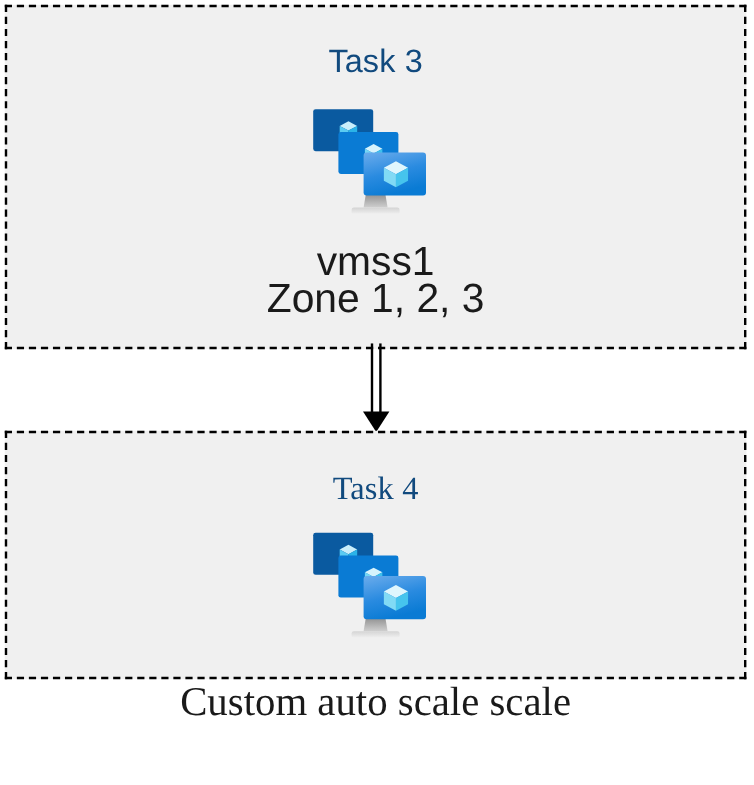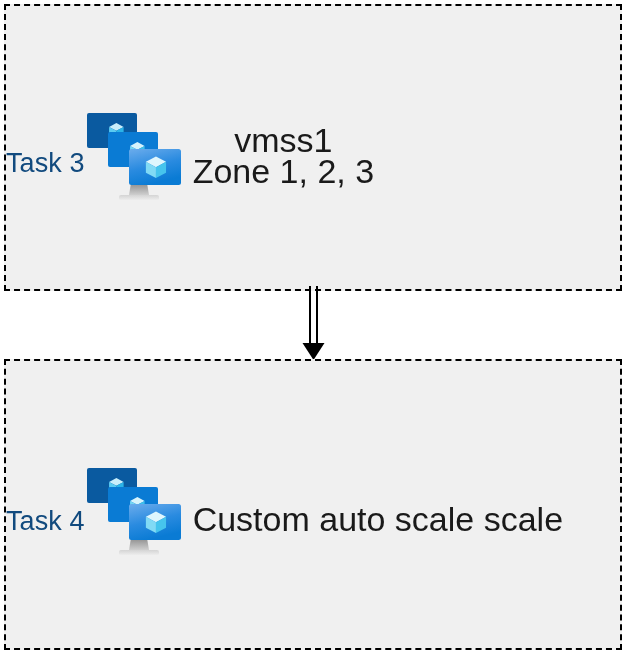--- a/index.html
+++ b/index.html
@@ -22,36 +22,37 @@
     height: 654px;
   }
 
   
   .task-box {
     position: absolute;
     box-sizing: border-box;
     background: #f0f0f0;
     border: 2px dashed #000000;
     display: flex;
-    flex-direction: row;
+    flex-direction: column;
     align-items: center;
   }
 
   #box-task3 {
     left: 4px;
     top: 4px;
     width: 618px;
     height: 287px;
   }
 
   #box-task4 {
     left: 4px;
     top: 359px;
     width: 618px;
-    height: 291px;
+    height: 207px;
+    font-family: Liberation Serif, serif;
   }
 
   .task-title {
     color: #114A7E;
     font-size: 27px;
     line-height: 1;
     font-weight: 400;
     letter-spacing: 0.1px;
     white-space: nowrap;
   }

